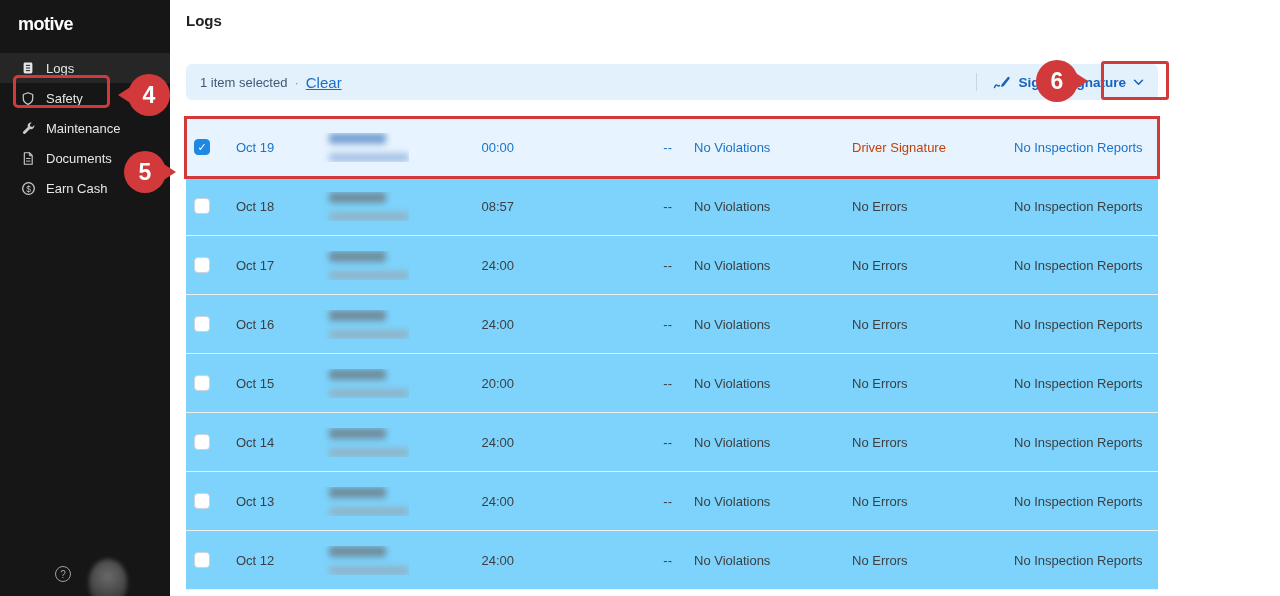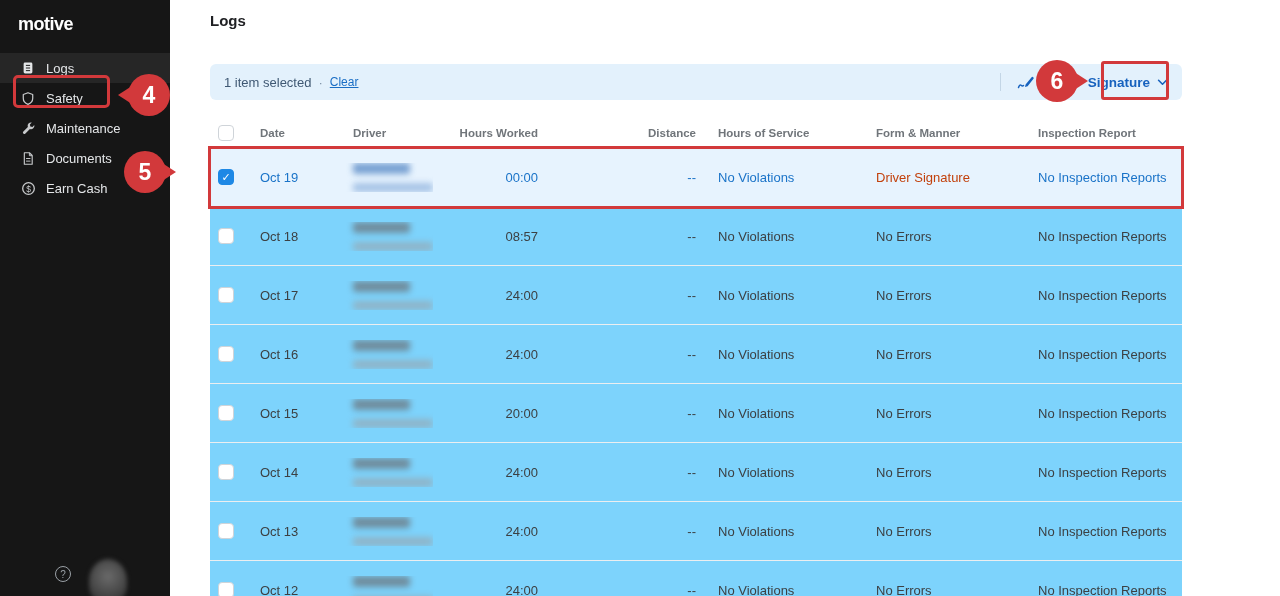--- a/index.html
+++ b/index.html
@@ -1,18 +1,18 @@
 <!DOCTYPE html>
 <html><head>
 <meta charset="utf-8">
 <style>
   * { margin:0; padding:0; box-sizing:border-box; }
   html,body { width:1280px; height:596px; overflow:hidden; background:#fff;
     font-family:"Liberation Sans", sans-serif; }
-  .app { position:relative; width:1048px; height:596px; display:flex;gap:24px; }
+  .app { position:relative; width:1048px; height:596px; display:flex; }
 
   
   .sidebar { width:170px; height:596px; background:#161616; flex:0 0 170px;
     position:relative; color:#e8eaed; }
   .logo { padding:14px 0 18px 18px; color:#fff; font-size:18px; font-weight:800;
     letter-spacing:-0.5px; }
   .nav { display:flex; flex-direction:column; }
   .nav-item { display:flex; align-items:center; gap:10px; height:30px;
     padding-left:20px; font-size:13px; color:#e4e6e8; cursor:pointer; }
   .nav-item.active { background:#262626; }
@@ -30,21 +30,21 @@
 
   
   .main { flex:1; padding:12px 10px 0 16px; position:relative; }
   .page-title { font-size:15px; font-weight:700; color:#202124; height:22px; margin-bottom:30px; }
 
   
   .selection-bar { height:36px; background:#e3f1fc; border-radius:6px;
     display:flex; align-items:center; justify-content:space-between; padding:0 14px; }
   .sel-left { display:flex; align-items:center; gap:7px; font-size:13px; color:#3f5873;justify-content:flex-end; }
   .sel-dot { color:#7f93a8; }
-  .clear-link { color:#1a6ec5; text-decoration:underline; cursor:pointer; font-size:12px; }
+  .clear-link { color:#1a6ec5; text-decoration:underline; cursor:pointer; font-size:15px; }
   .sel-right { display:flex; align-items:center; gap:16px; }
   .v-divider { width:1px; height:18px; background:#c3d6e6; }
   .btn-blue { display:flex; align-items:center; gap:7px; color:#1762be; font-size:13.5px;
     font-weight:700; cursor:pointer; background:none; border:none;
     font-family:"Liberation Sans", sans-serif; }
   .btn-blue svg { display:block; }
 
   
   .table { margin-top:18px; }
   .thead { display:flex; align-items:center; height:30px; border-bottom:1px solid #e3e5e8;
@@ -187,32 +187,20 @@
           <span>
             <svg width="11" height="7" viewBox="0 0 12 8">
                 <path d="M1.5 1.5 L6 6 L10.5 1.5" fill="none" stroke="#1762be" stroke-width="1.8" stroke-linecap="round" stroke-linejoin="round"></path>
               </svg>
           </span>
         </button>
       </div>
     </div>
 
     <div class="table">
-      <div class="thead">
-        <div class="cell c-check">
-            <span class="checkbox"></span>
-          </div>
-        <div class="cell c-date">Date</div>
-        <div class="cell c-driver">Driver</div>
-        <div class="cell c-hours">Hours Worked</div>
-        <div class="cell c-distance">Distance</div>
-        <div class="cell c-hos">Hours of Service</div>
-        <div class="cell c-form">Form &amp; Manner</div>
-        <div class="cell c-inspection">Inspection Report</div>
-      </div>
       <div id="table-body">
   <div class="trow selected">
     <div class="cell c-check">
               <span class="checkbox checked">✓</span>
             </div>
     <div class="cell c-date">Oct 19</div>
     <div class="cell c-driver">
       <span class="blur-bar blur1"></span>
       <span class="blur-bar blur2"></span>
     </div>

